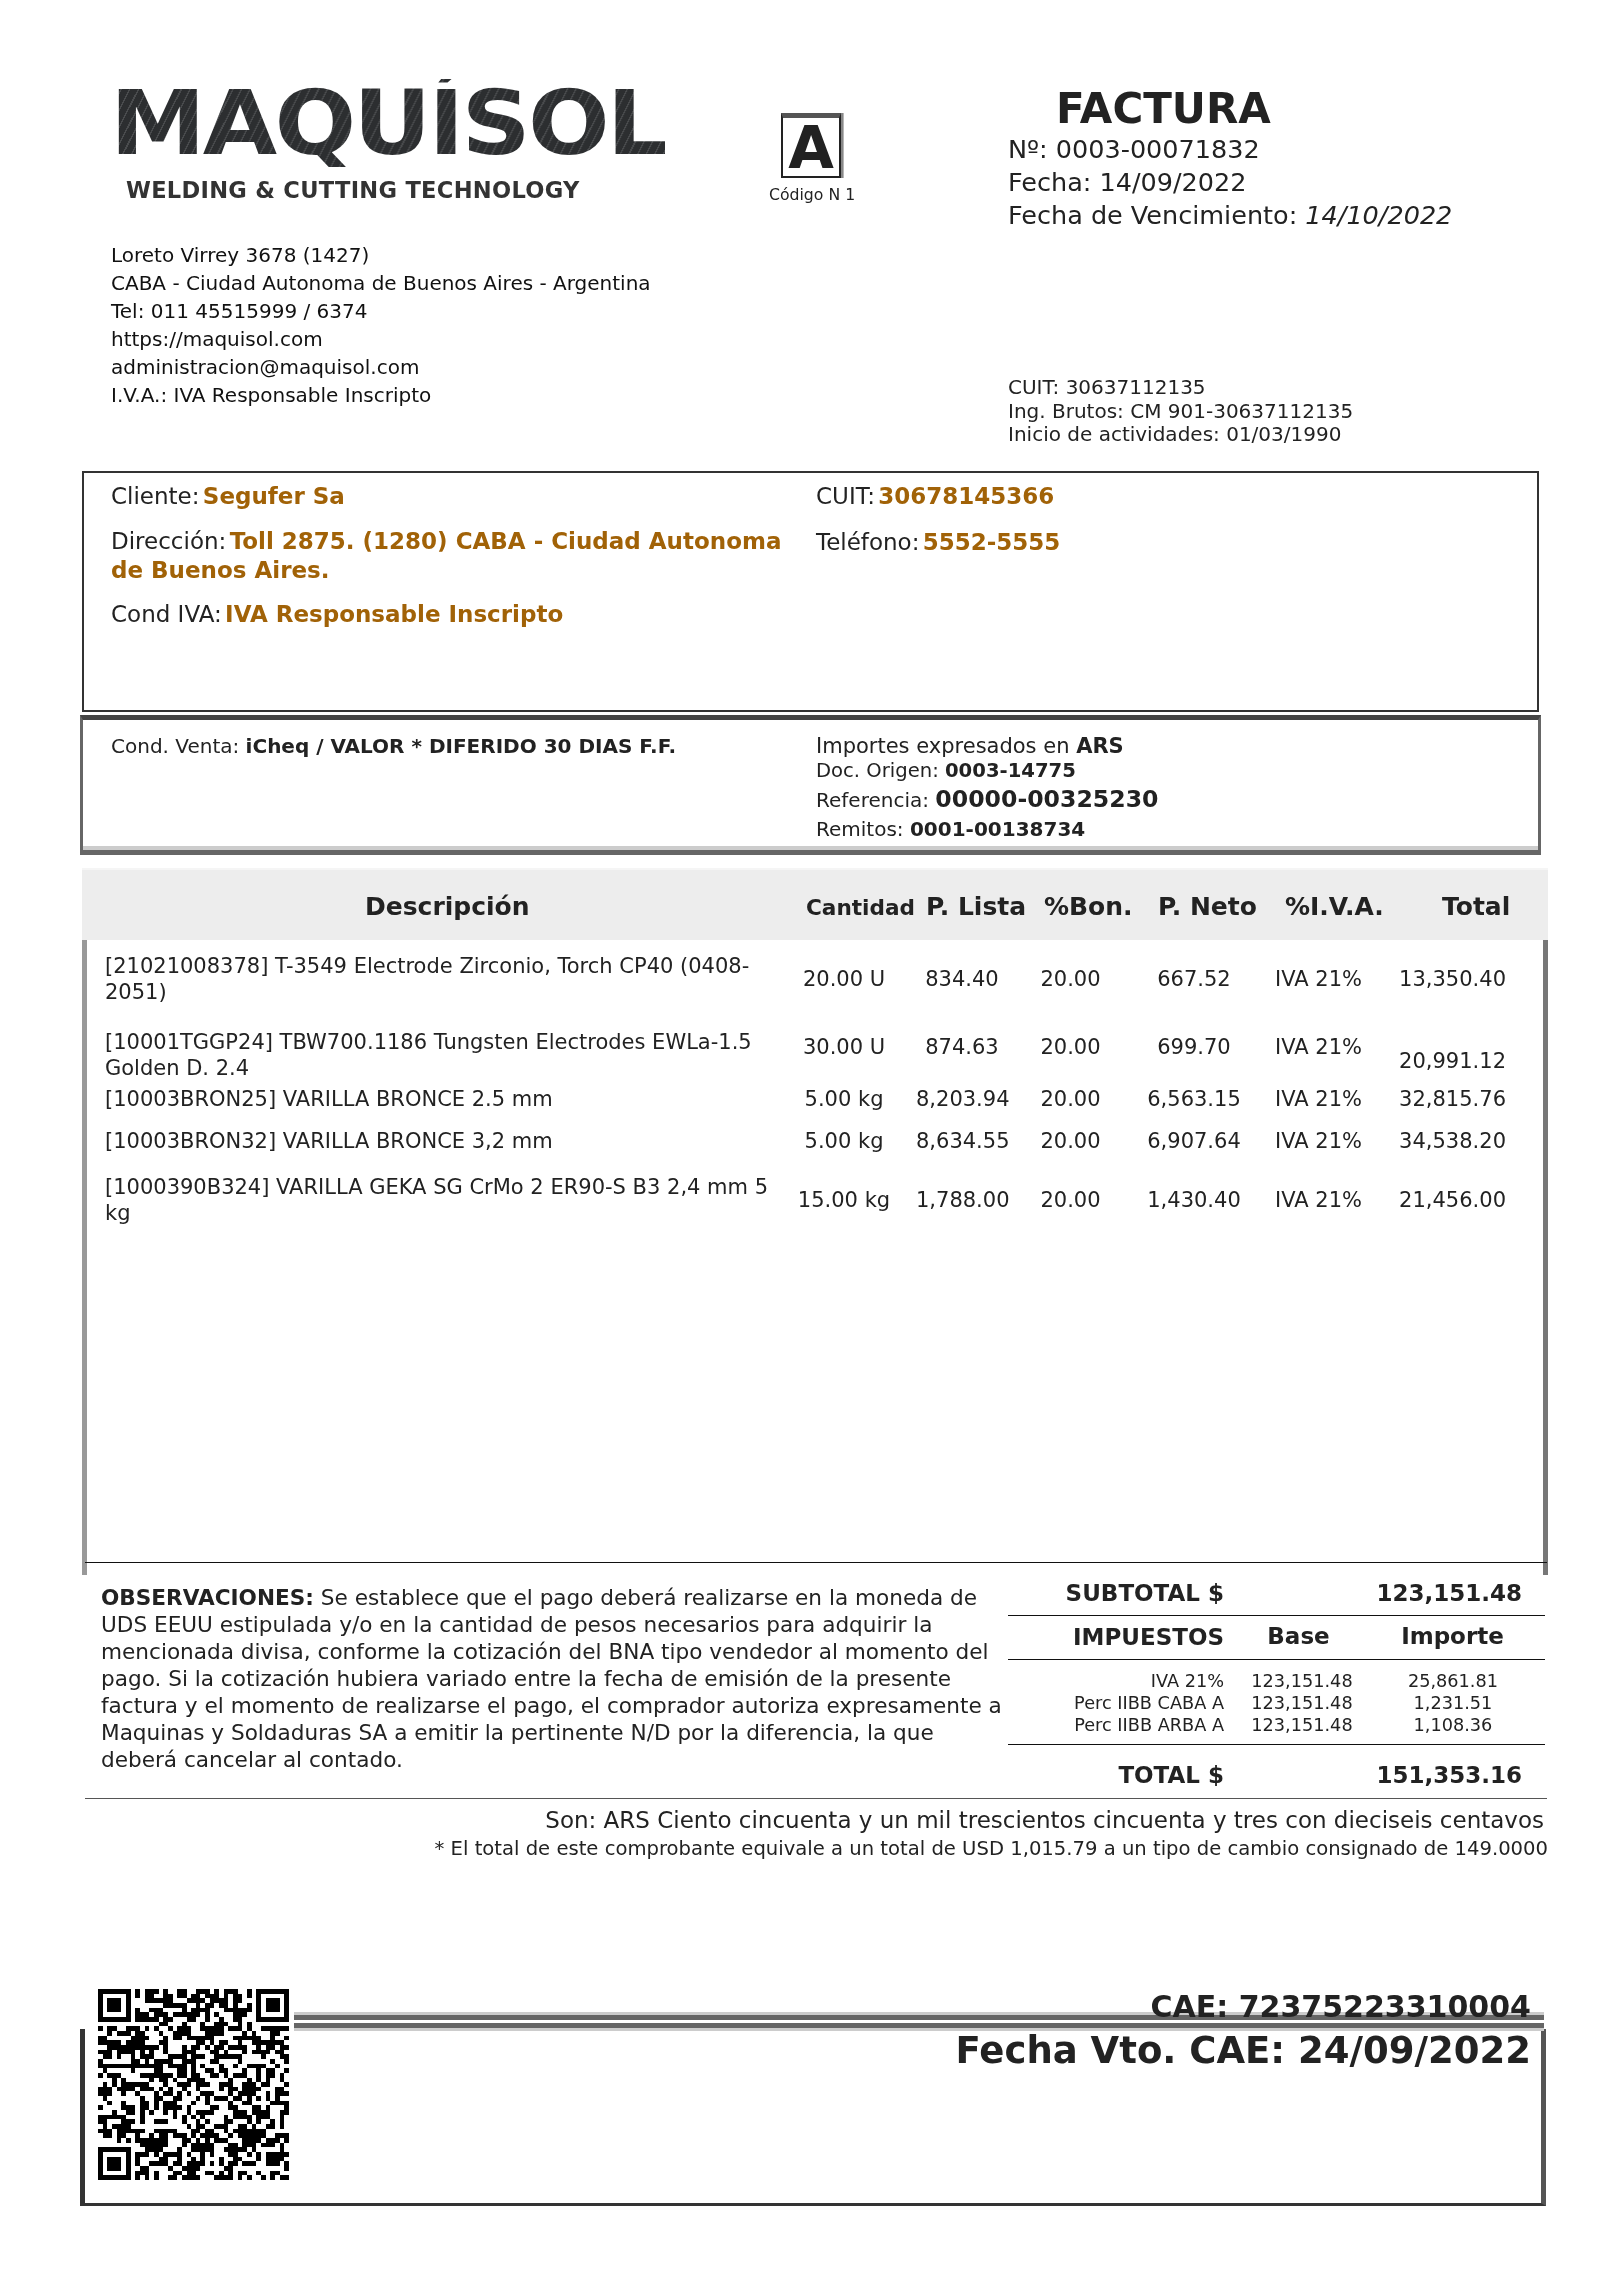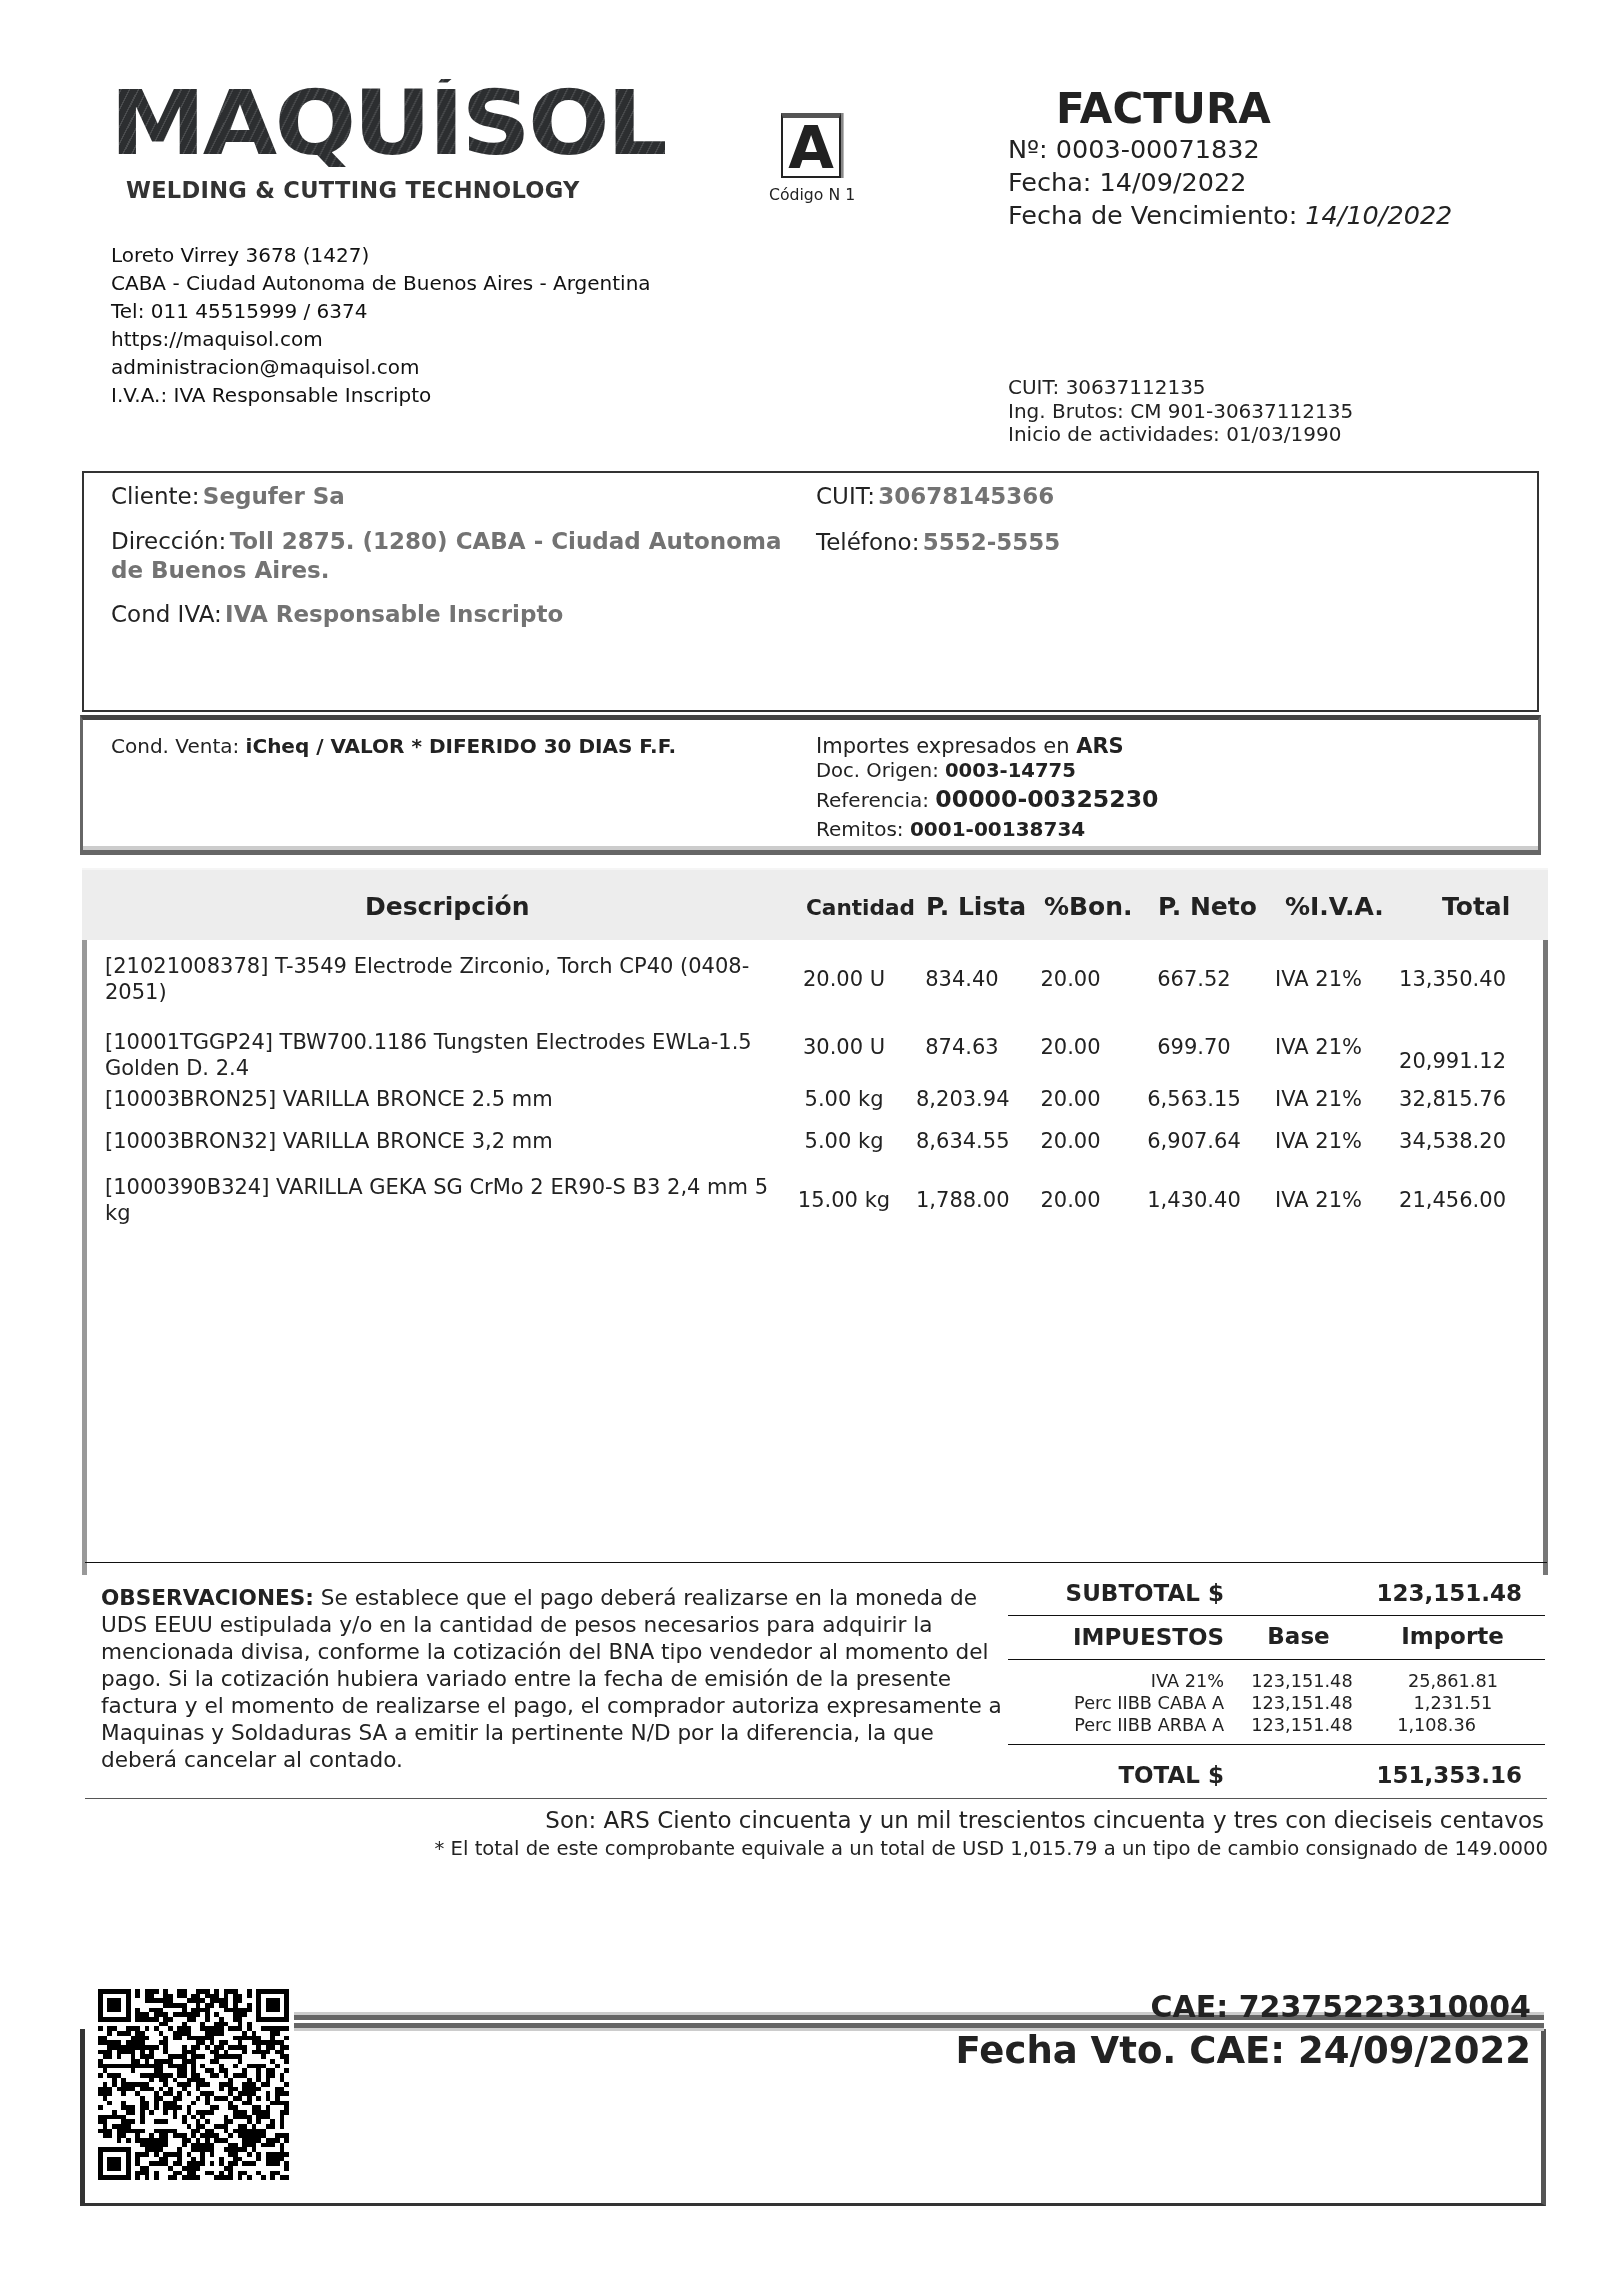--- a/index.html
+++ b/index.html
@@ -24,21 +24,21 @@
   
   .company { left:111px; top:241px; font-size:20px; line-height:28px; color:#111; }
   .company div { white-space:nowrap; }
 
   .fiscal { left:1008px; top:376px; font-size:20px; line-height:23.6px; color:#222; }
 
   
   .client-box { left:82px; top:471px; width:1457px; height:241px; border:2.6px solid #333; box-sizing:border-box; }
   .cond-box { left:80px; top:715px; width:1461px; height:140px; border:3.3px solid #666; border-top:5.2px solid #444; border-bottom:5.9px solid #666; box-sizing:border-box; box-shadow: inset 0 -3.9px 0 #ccc; }
   .lbl { font-size:23px; color:#222; }
-  .val { font-size:23px; font-weight:bold; color:#737373; }
+  .val { font-size:23px; font-weight:bold; color:#a16207; }
 
   
   .thead { left:82px; top:868px; width:1466px; height:72px; background:#ededed; border-top:2.6px solid #f5f5f5; box-sizing:border-box; }
   .th { position:absolute; top:22px; font-weight:bold; font-size:25px; color:#222; }
   .tframe { left:82px; top:940px; width:1466px; height:635px; border-left:5.9px solid #999; border-right:5.9px solid #777; box-sizing:border-box; }
   .row { position:absolute; left:105px; width:1433px; font-size:21px; color:#222; }
   .cell { position:absolute; white-space:nowrap; }
   .desc { left:0; width:681px; line-height:26px; white-space:normal; }
 
   
@@ -174,21 +174,21 @@
 <div class="hline" style="left:1008px; top:1659px; width:537px; height:1.3px;"></div>
 <div id="taxrows">
     <div class="abs tax-row" style="left: 1021px; top: 1671px; width: 203px; text-align: right;">IVA 21%</div>
     <div class="abs tax-row" style="left: 1240px; top: 1671px; width: 124px; text-align: center;">123,151.48</div>
     <div class="abs tax-row" style="left: 1381px; top: 1671px; width: 144px; text-align: center;">25,861.81</div>
     <div class="abs tax-row" style="left: 1021px; top: 1693px; width: 203px; text-align: right;">Perc IIBB CABA A</div>
     <div class="abs tax-row" style="left: 1240px; top: 1693px; width: 124px; text-align: center;">123,151.48</div>
     <div class="abs tax-row" style="left: 1381px; top: 1693px; width: 144px; text-align: center;">1,231.51</div>
     <div class="abs tax-row" style="left: 1021px; top: 1715px; width: 203px; text-align: right;">Perc IIBB ARBA A</div>
     <div class="abs tax-row" style="left: 1240px; top: 1715px; width: 124px; text-align: center;">123,151.48</div>
-    <div class="abs tax-row" style="left: 1332px; top: 1715px; width: 144px; text-align: right;">1,108.36</div>
+    <div class="abs tax-row" style="left: 1381px; top: 1715px; width: 144px; text-align: center;">1,108.36</div>
   </div>
 <div class="hline" style="left:1008px; top:1744px; width:537px; height:1.3px;"></div>
 <div class="abs tot-label" style="left:1021px; top:1762px; width:203px;">TOTAL $</div>
 <div class="abs tot-label" style="left:1309px; top:1762px; width:213px;">151,353.16</div>
 
 <div class="abs son">Son: ARS Ciento cincuenta y un mil trescientos cincuenta y tres con dieciseis centavos</div>
 <div class="abs usd">* El total de este comprobante equivale a un total de USD 1,015.79 a un tipo de cambio consignado de 149.0000</div>
 
 <div class="abs bottom-frame"></div>
 <div class="abs dbl-line1"></div>

